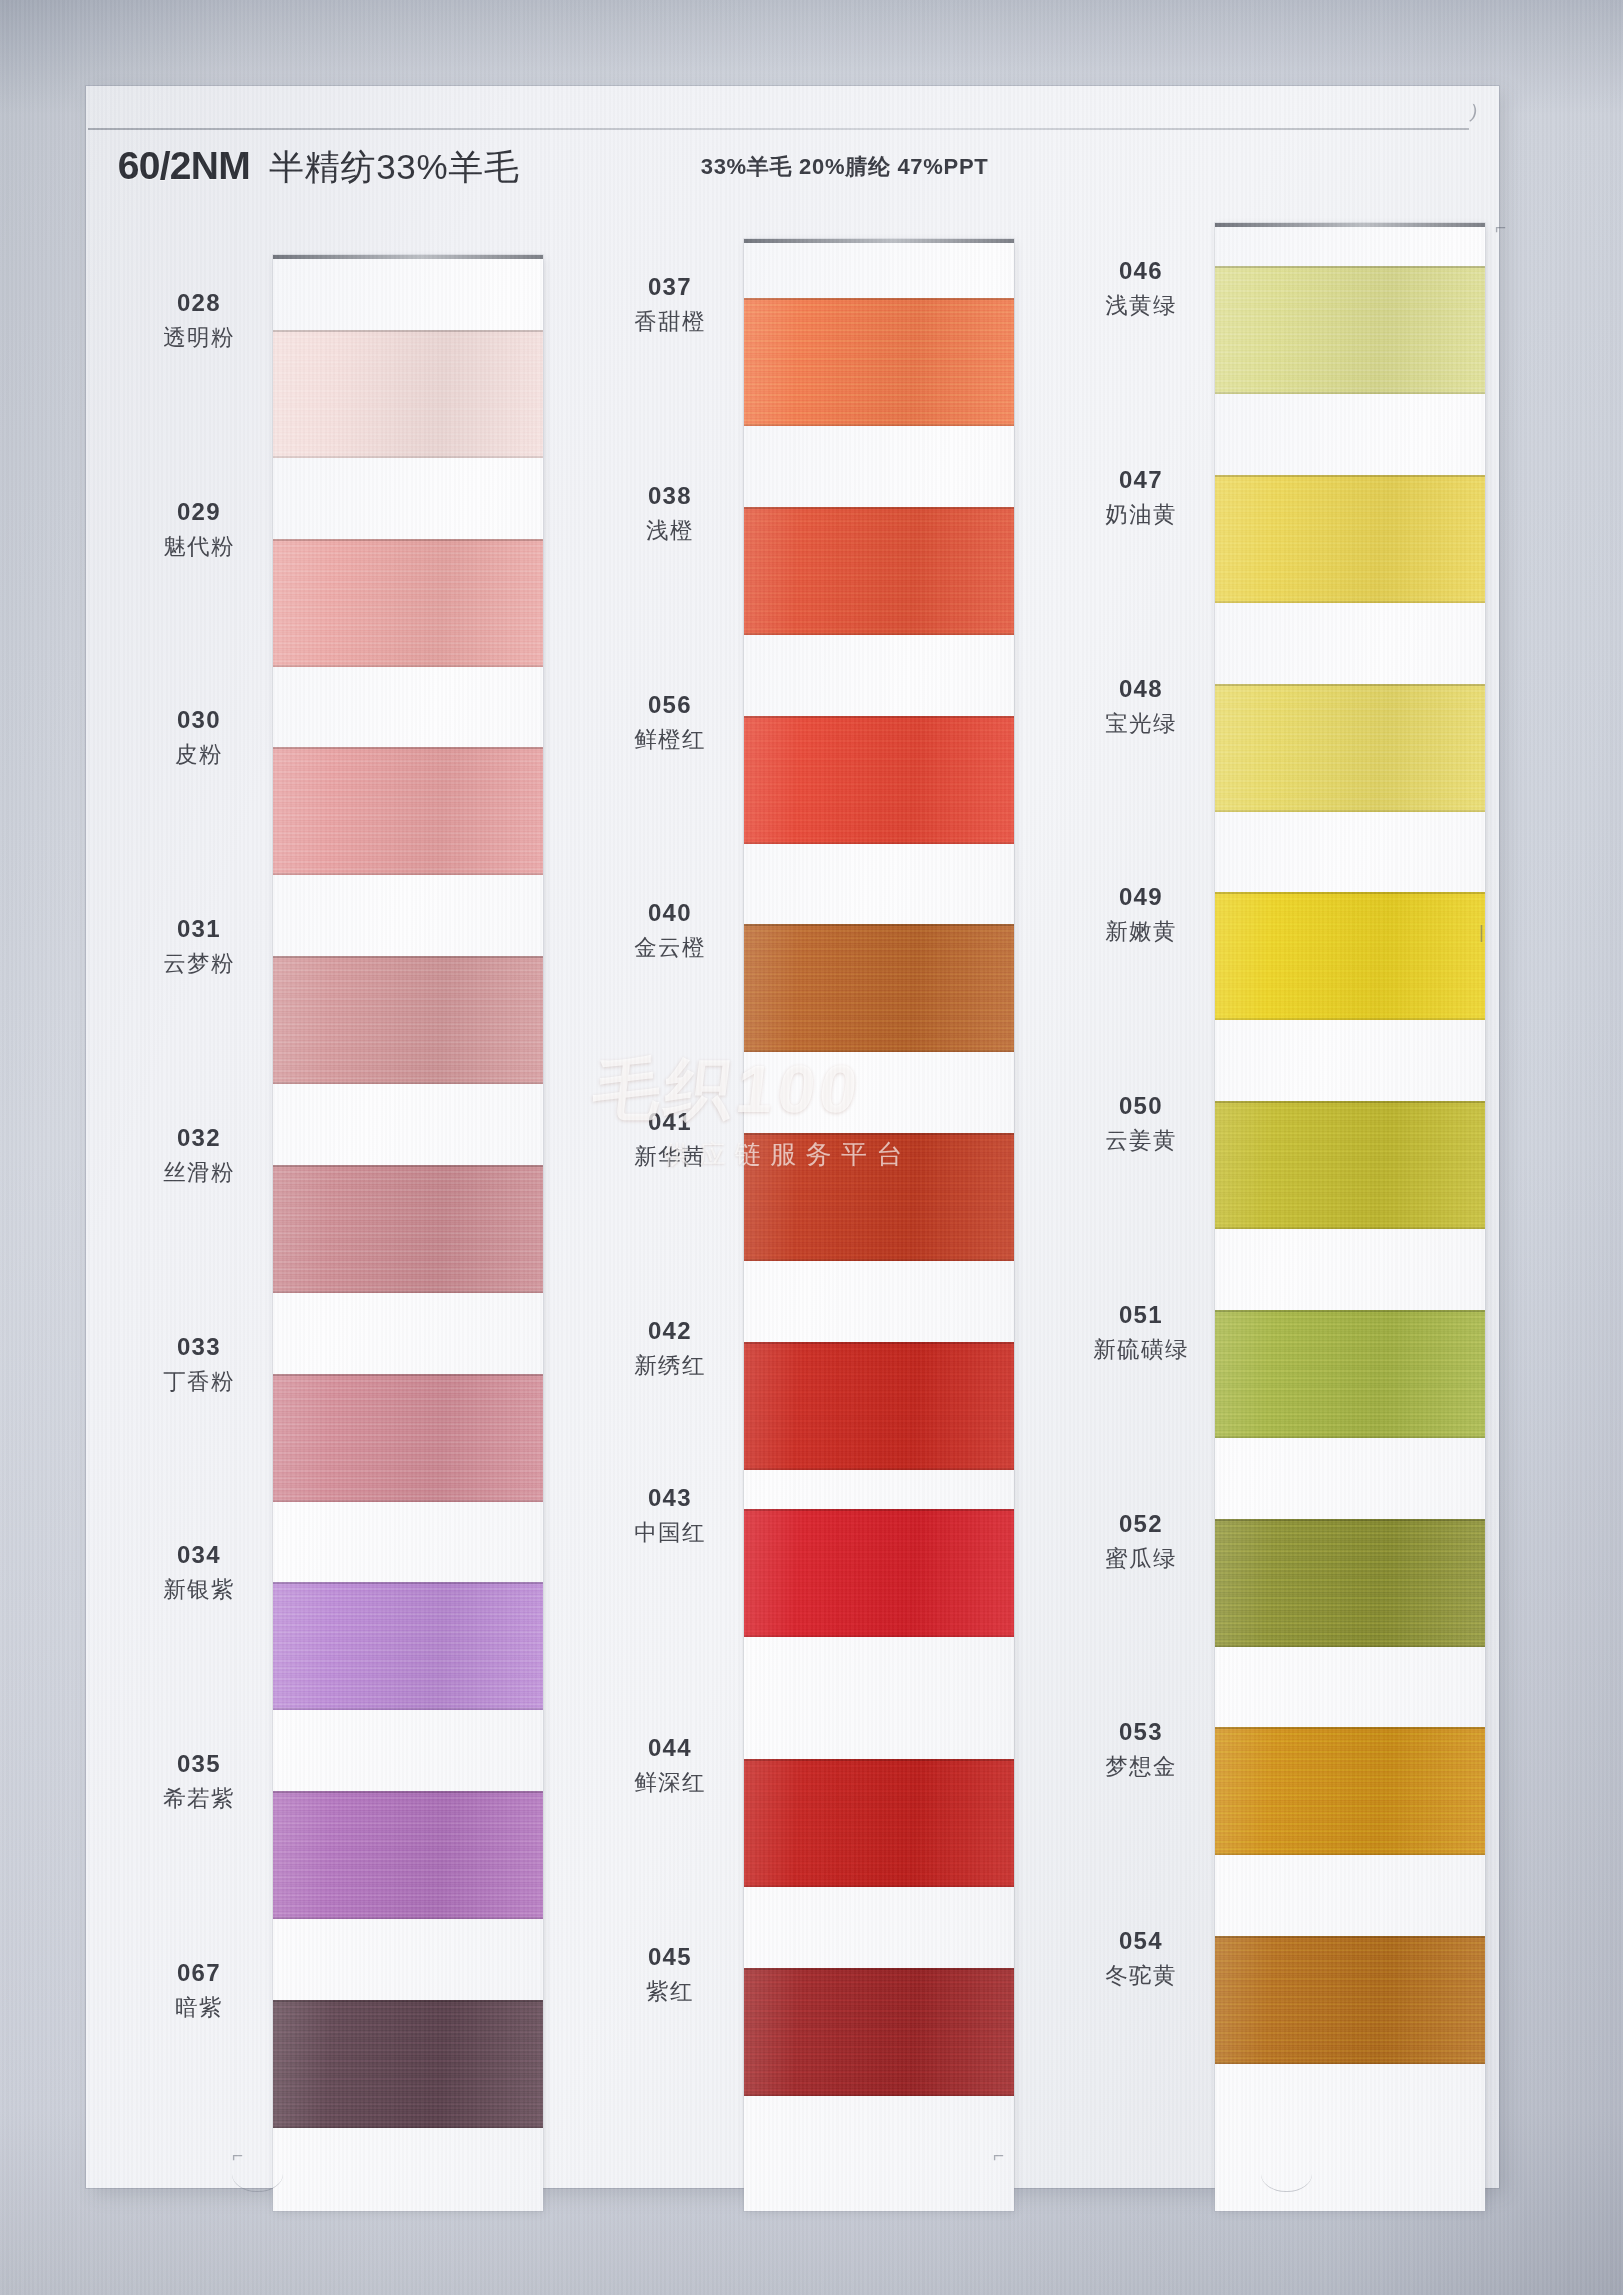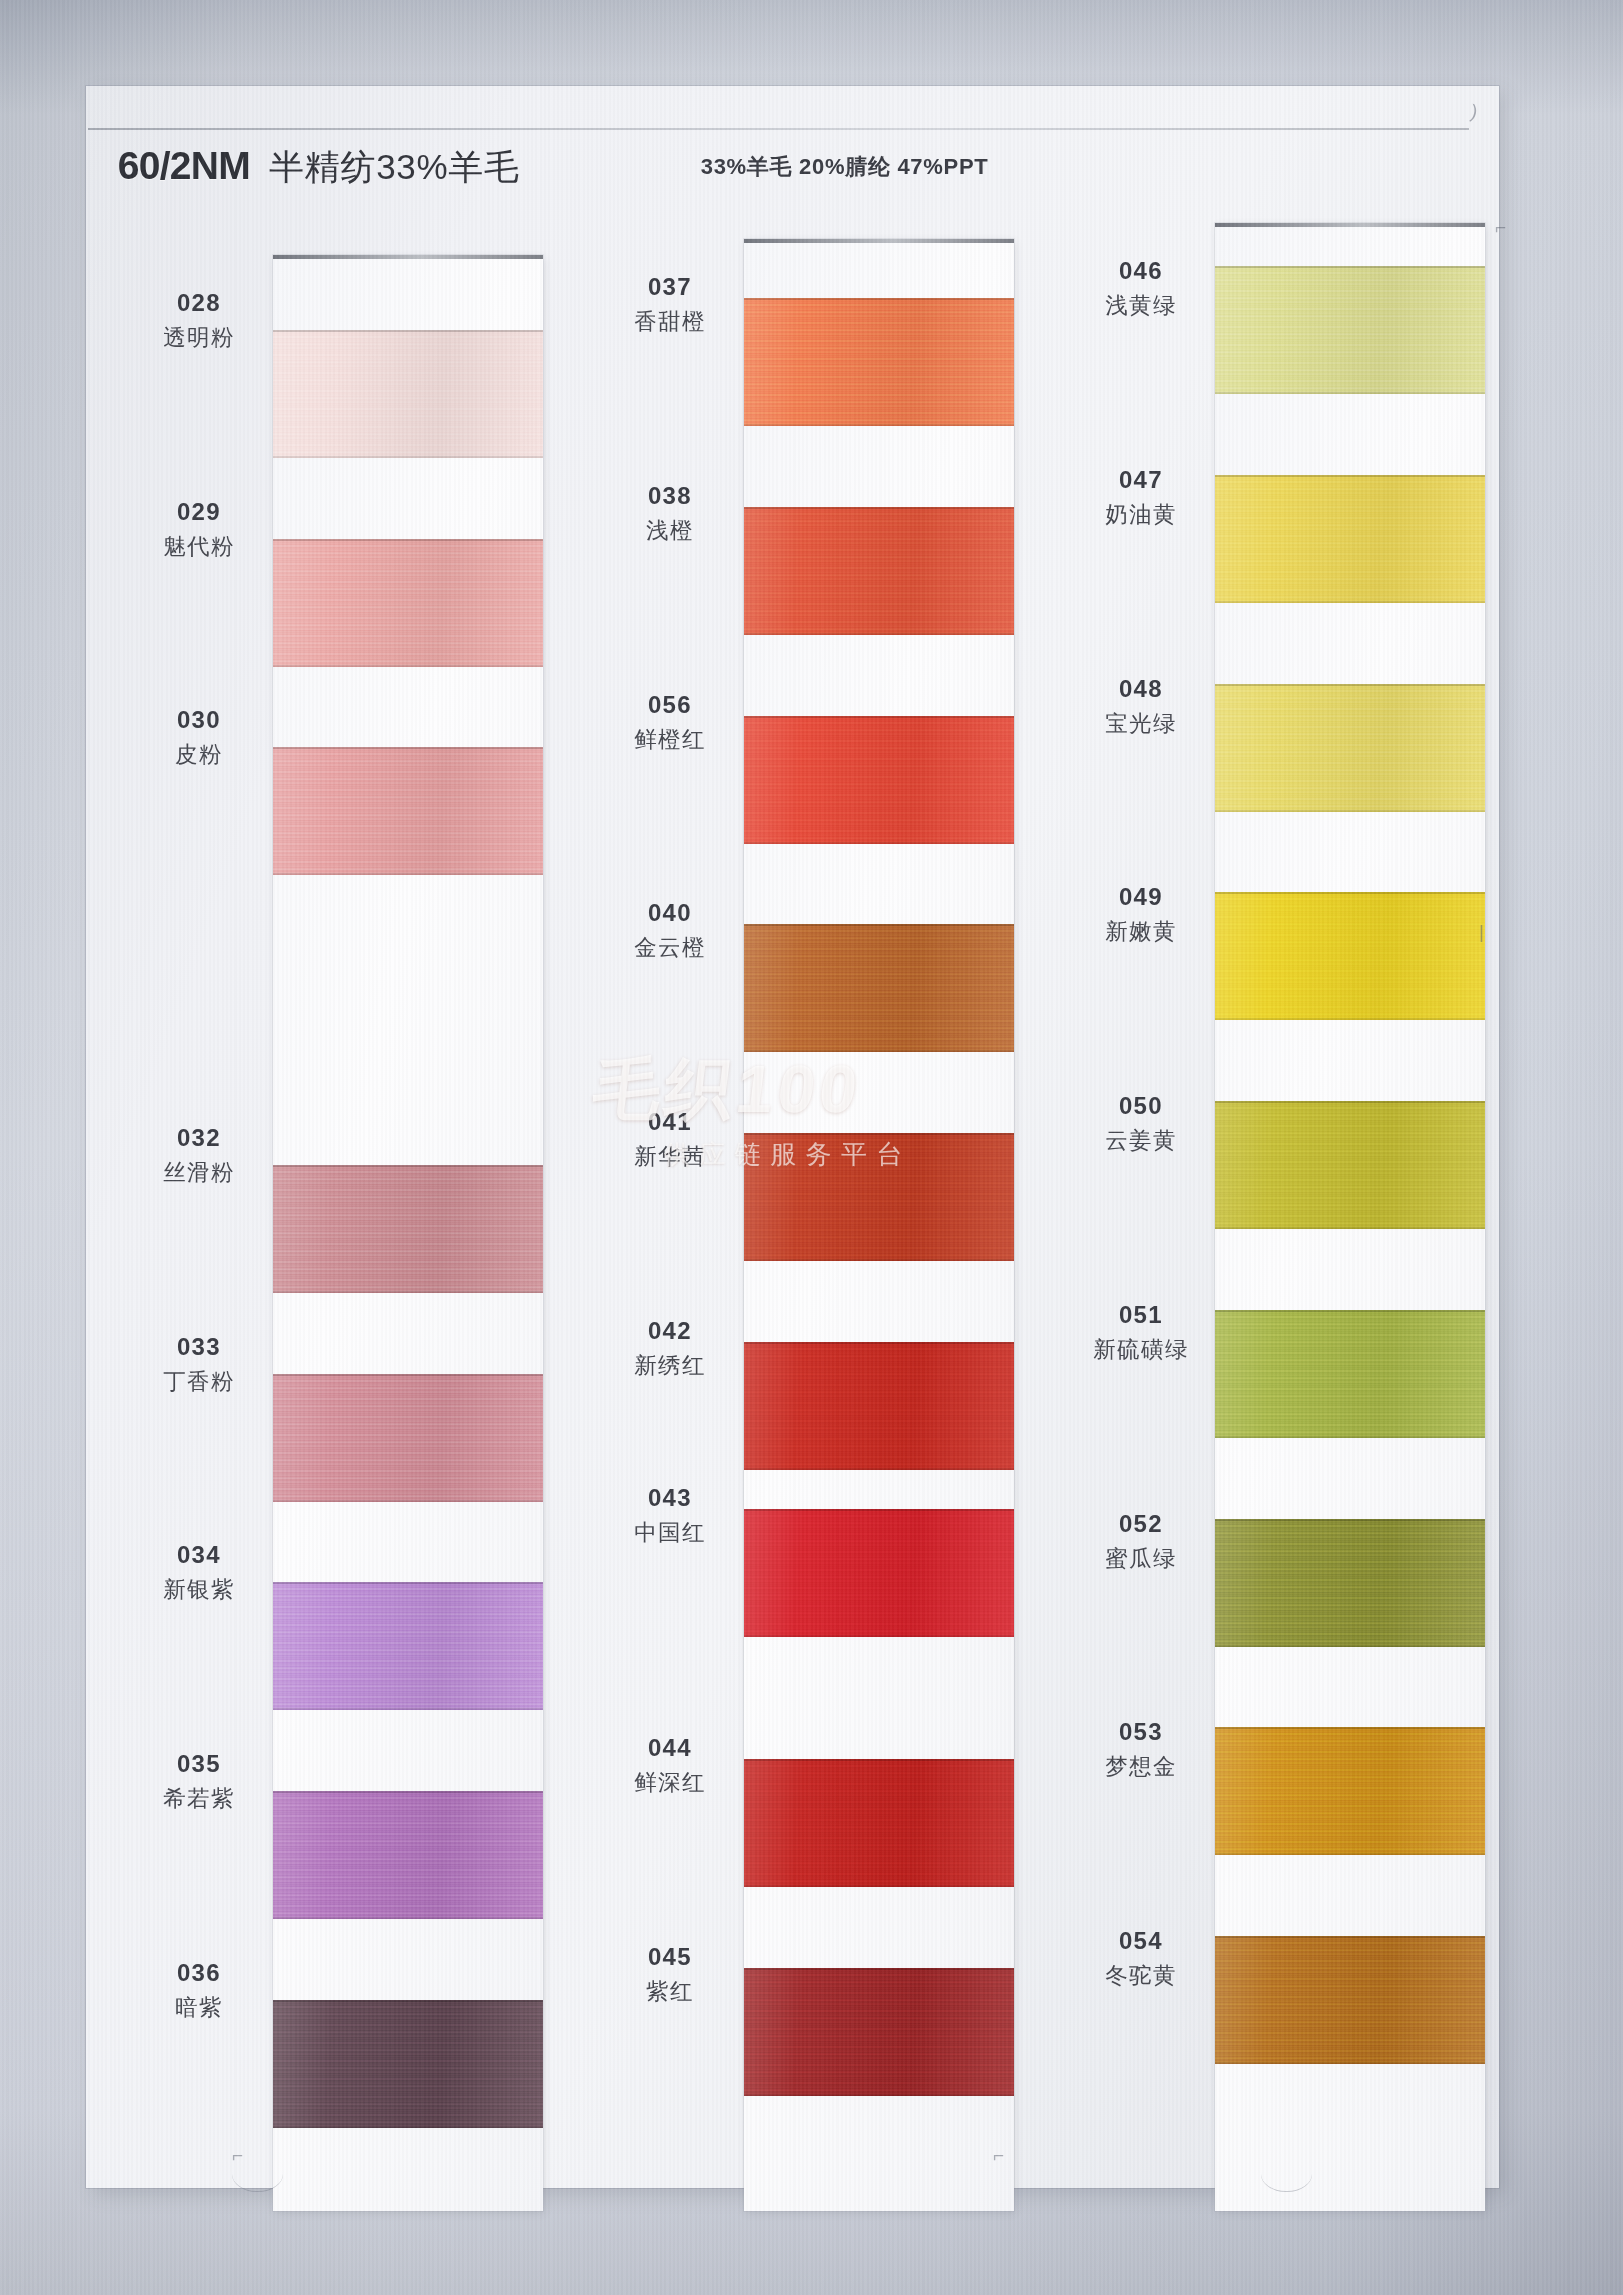--- a/index.html
+++ b/index.html
@@ -195,20 +195,33 @@
           <span class="name">皮粉</span>
         </div>
         <div class="swatch" style="top: 62px;">
           <div class="fill" style="background: rgb(231, 160, 161);"></div>
           <div class="threads"></div>
           <div class="sheen"></div>
           <div class="edge-top"></div>
           <div class="edge-bot"></div>
         </div>
       </div>
+      <div class="row" style="top: 655px;">
+        <div class="label">
+          <span class="code">031</span>
+          <span class="name">云梦粉</span>
+        </div>
+        <div class="swatch" style="top: 62px;">
+          <div class="fill" style="background: rgb(212, 152, 155);"></div>
+          <div class="threads"></div>
+          <div class="sheen"></div>
+          <div class="edge-top"></div>
+          <div class="edge-bot"></div>
+        </div>
+      </div>
       <div class="row" style="top: 864px;">
         <div class="label">
           <span class="code">032</span>
           <span class="name">丝滑粉</span>
         </div>
         <div class="swatch" style="top: 62px;">
           <div class="fill" style="background: rgb(204, 139, 146);"></div>
           <div class="threads"></div>
           <div class="sheen"></div>
           <div class="edge-top"></div>
@@ -249,21 +262,21 @@
         <div class="swatch" style="top: 62px;">
           <div class="fill" style="background: rgb(177, 115, 189);"></div>
           <div class="threads"></div>
           <div class="sheen"></div>
           <div class="edge-top"></div>
           <div class="edge-bot"></div>
         </div>
       </div>
       <div class="row" style="top: 1699px;">
         <div class="label">
-          <span class="code">036</span>
+          <span class="code">067</span>
           <span class="name">暗紫</span>
         </div>
         <div class="swatch" style="top: 62px;">
           <div class="fill" style="background: rgb(94, 68, 80);"></div>
           <div class="threads"></div>
           <div class="sheen"></div>
           <div class="edge-top"></div>
           <div class="edge-bot"></div>
         </div>
       </div>

